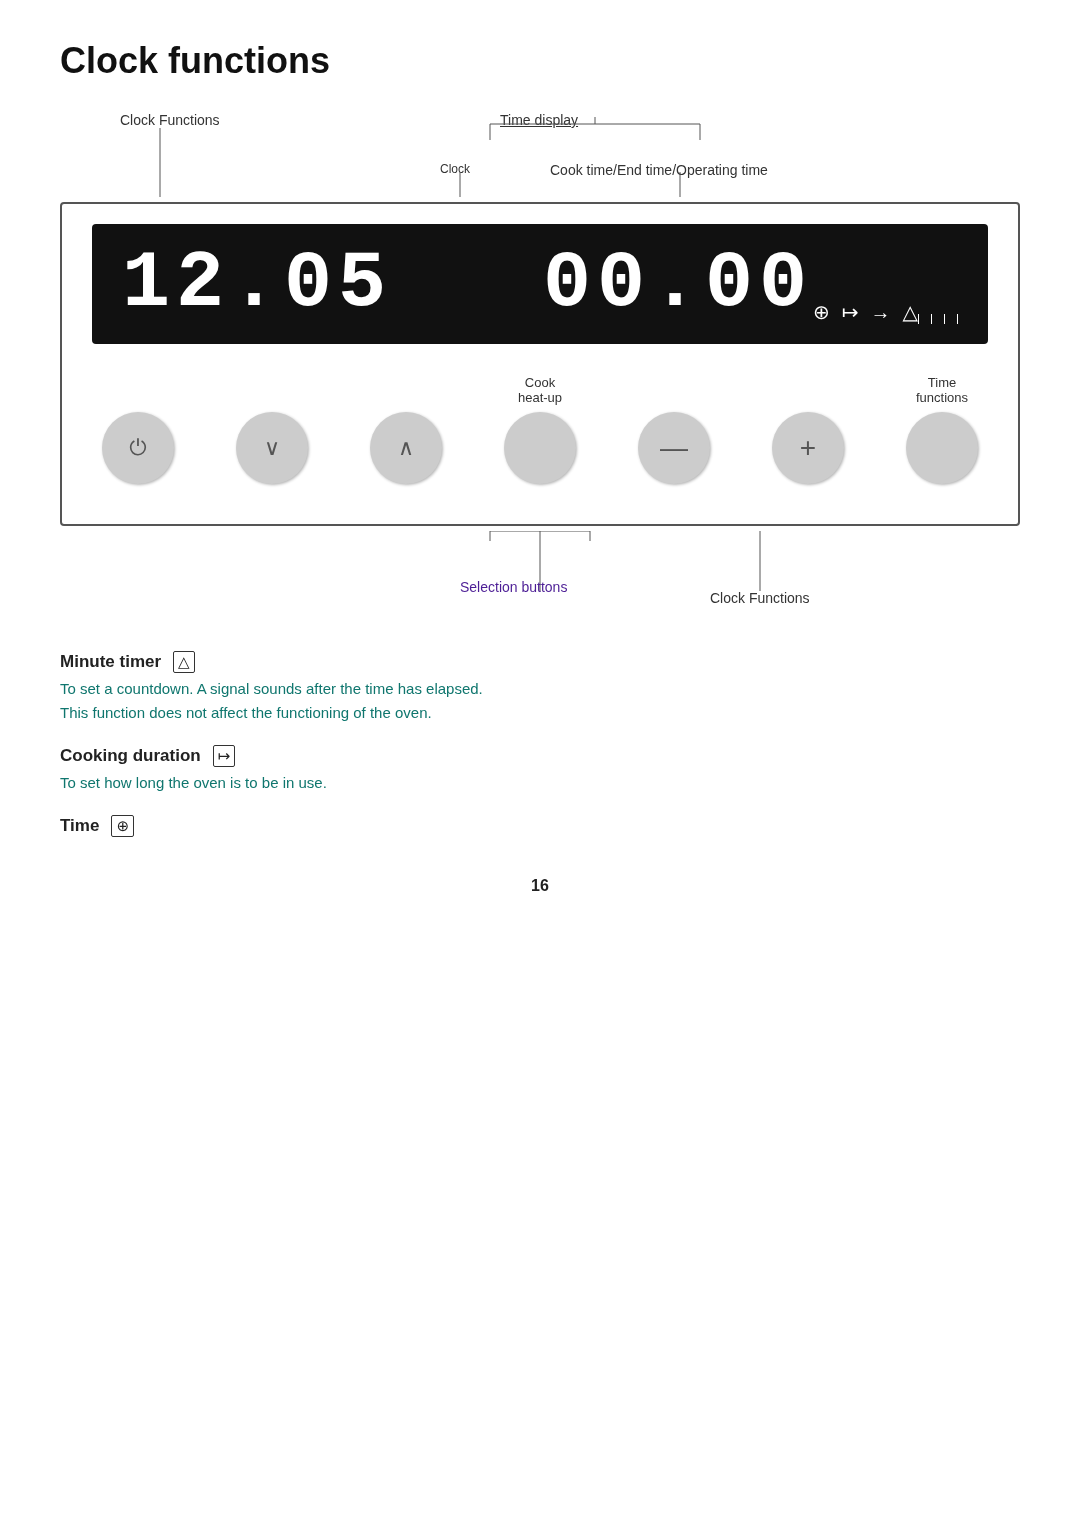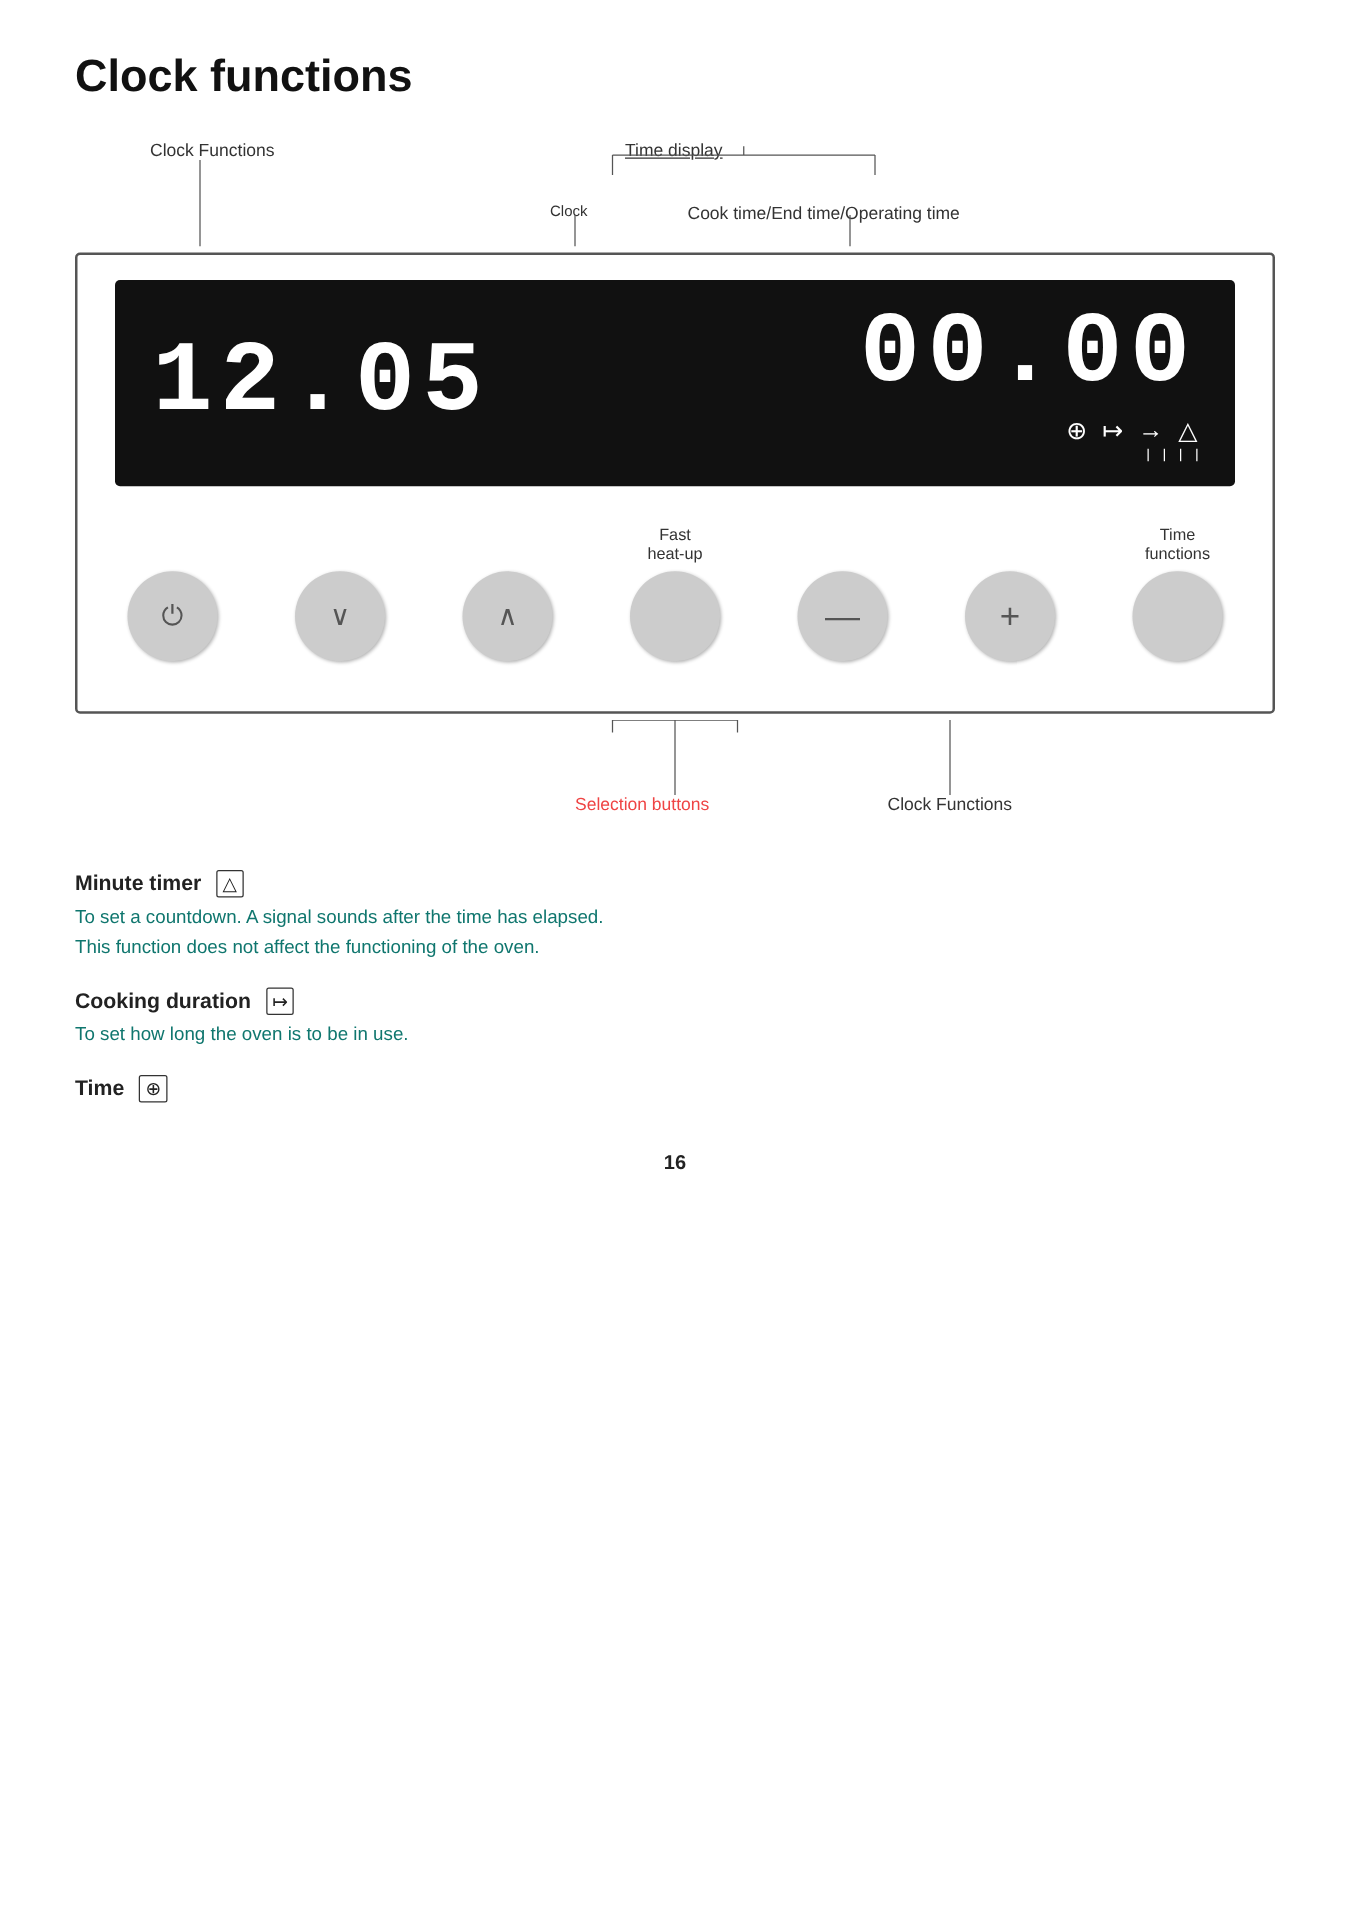--- a/index.html
+++ b/index.html
@@ -106,21 +106,21 @@
       font-family: 'Courier New', monospace;
       font-size: 80px;
       color: #fff;
       font-weight: bold;
       letter-spacing: 6px;
       line-height: 1;
     }
 
     .display-right {
       display: flex;
-      flex-direction: column;
+      flex-direction: row;
       align-items: flex-end;
     }
 
     .display-time-secondary {
       font-family: 'Courier New', monospace;
       font-size: 80px;
       color: #fff;
       font-weight: bold;
       letter-spacing: 6px;
       line-height: 1;
@@ -314,21 +314,21 @@
         <div class="button-label"></div>
         <button class="btn-circle">∨</button>
       </div>
 
       <div class="button-group">
         <div class="button-label"></div>
         <button class="btn-circle">∧</button>
       </div>
 
       <div class="button-group">
-        <div class="button-label" style="white-space:pre-line;text-align:center;">Fast
+        <div class="button-label" style="white-space:pre-line;text-align:center;">Cook
 heat-up</div>
         <button class="btn-circle"></button>
       </div>
 
       <div class="button-group">
         <div class="button-label"></div>
         <button class="btn-circle" style="font-size:28px;">—</button>
       </div>
 
       <div class="button-group">
@@ -348,21 +348,21 @@
 
     <svg style="position:absolute;top:0;left:0;width:100%;height:100%;" viewBox="0 0 960 80">
 
       <line x1="430" y1="0" x2="530" y2="0" stroke="#555" stroke-width="1"></line>
       <line x1="430" y1="0" x2="430" y2="10" stroke="#555" stroke-width="1"></line>
       <line x1="530" y1="0" x2="530" y2="10" stroke="#555" stroke-width="1"></line>
       <line x1="480" y1="0" x2="480" y2="60" stroke="#555" stroke-width="1"></line>
 
       <line x1="700" y1="0" x2="700" y2="60" stroke="#555" stroke-width="1"></line>
     </svg>
-    <span class="label-selection-buttons" style="position:absolute;left:400px;bottom:5px;font-size:14px;color:#ef4444;">Selection buttons</span>
+    <span class="label-selection-buttons" style="position:absolute;left:400px;bottom:16px;font-size:14px;color:#4c1d95;">Selection buttons</span>
     <span class="label-clock-functions-bottom" style="position:absolute;left:650px;bottom:5px;font-size:14px;color:#333;">Clock Functions</span>
   </div>
 </div>
 
 <div class="content-section">
   <div class="section-title">
     <strong>Minute timer</strong>
     <span class="section-icon">△</span>
   </div>
   <div class="section-text">

